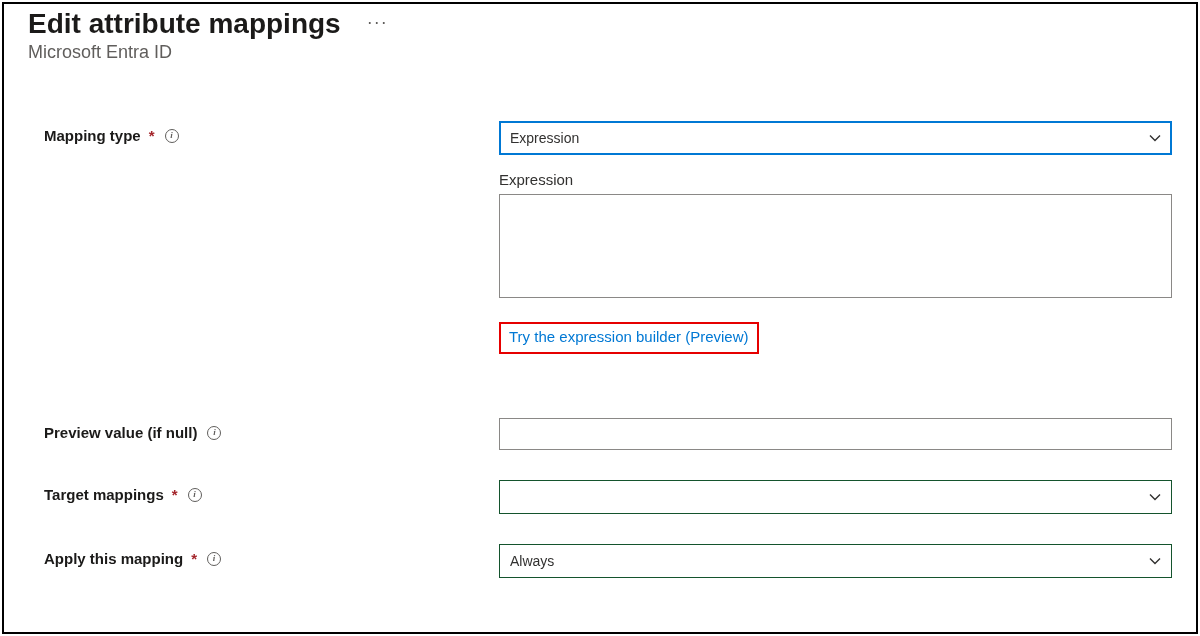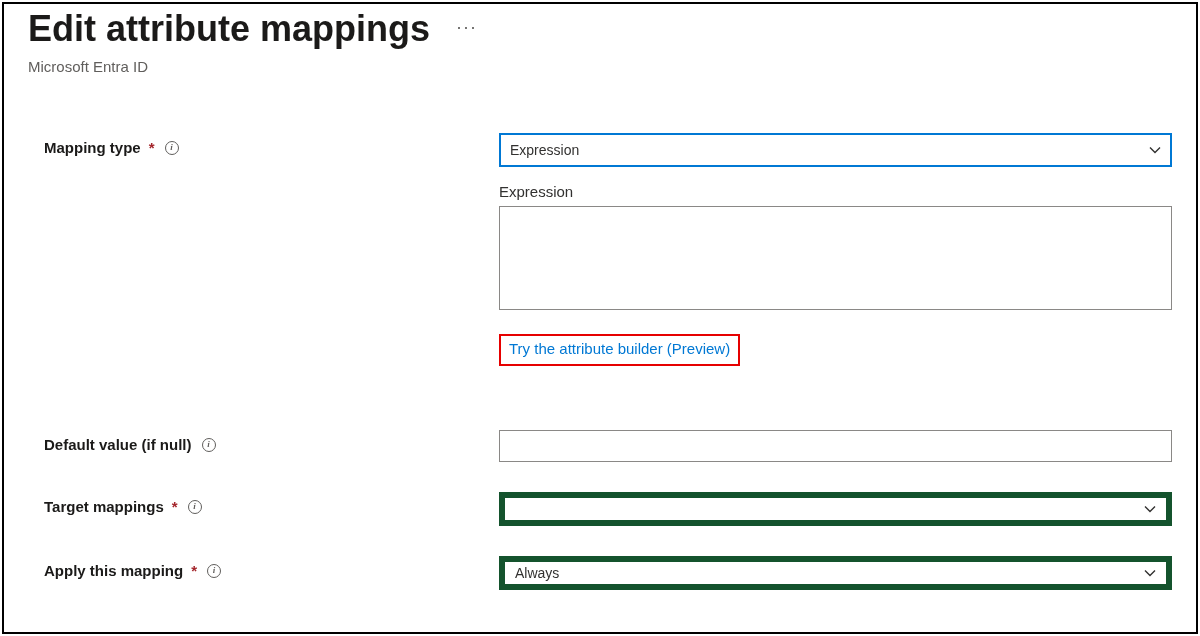--- a/index.html
+++ b/index.html
@@ -19,39 +19,39 @@
   }
   .header {
     padding-top: 4px;
   }
   .title-row {
     display: flex;
     align-items: center;
     gap: 20px;
   }
   h1 {
-    font-size: 36px;
+    font-size: 28px;
     font-weight: 600;
     margin: 0;
     color: #1b1a19;
   }
   .more-btn {
     font-size: 18px;
     letter-spacing: 1px;
     color: #605e5c;
     padding: 4px 6px;
     cursor: pointer;
     line-height: 1;
     position: relative;
     top: -2px;
   }
   .subtitle {
-    font-size: 15px;
+    font-size: 18px;
     color: #605e5c;
-    margin: 8px 0 0 0;
+    margin: 2px 0 0 0;
   }
   .form {
     margin-top: 58px;
   }
   .row {
     display: flex;
     align-items: flex-start;
     margin-bottom: 30px;
   }
   .label-col {
@@ -81,21 +81,21 @@
     font-style: italic;
     line-height: 1;
     margin-left: 4px;
   }
   .field-col {
     flex: 1;
   }
   .select {
     width: 100%;
     height: 34px;
-    border: 6px solid #14532d;
+    border: 1px solid #14532d;
     background: #fff;
     display: flex;
     align-items: center;
     justify-content: space-between;
     padding: 8px 10px;
     font-size: 14px;
     color: #323130;
     cursor: pointer;
   }
   .select.focused {
@@ -174,29 +174,29 @@
             <svg viewBox="0 0 12 12" width="12" height="12">
                 <path d="M1 3.5 L6 8.5 L11 3.5" fill="none" stroke="#323130" stroke-width="1.4"></path>
               </svg>
           </span>
         </div>
 
         <div class="expr-block">
           <div class="sub-label">Expression</div>
           <textarea class="textarea" style=""></textarea>
           <div class="link-box">
-            <a href="#">Try the attribute builder (Preview)</a>
+            <a href="#">Try the expression builder (Preview)</a>
           </div>
         </div>
       </div>
     </div>
 
     <div class="row">
       <div class="label-col bold">
-        <span>Default value (if null)</span>
+        <span>Preview value (if null)</span>
         <span class="info-icon">i</span>
       </div>
       <div class="field-col">
         <input type="text" class="textinput" value="" style="">
       </div>
     </div>
 
     <div class="row">
       <div class="label-col bold">
         <span>Target mappings</span>

